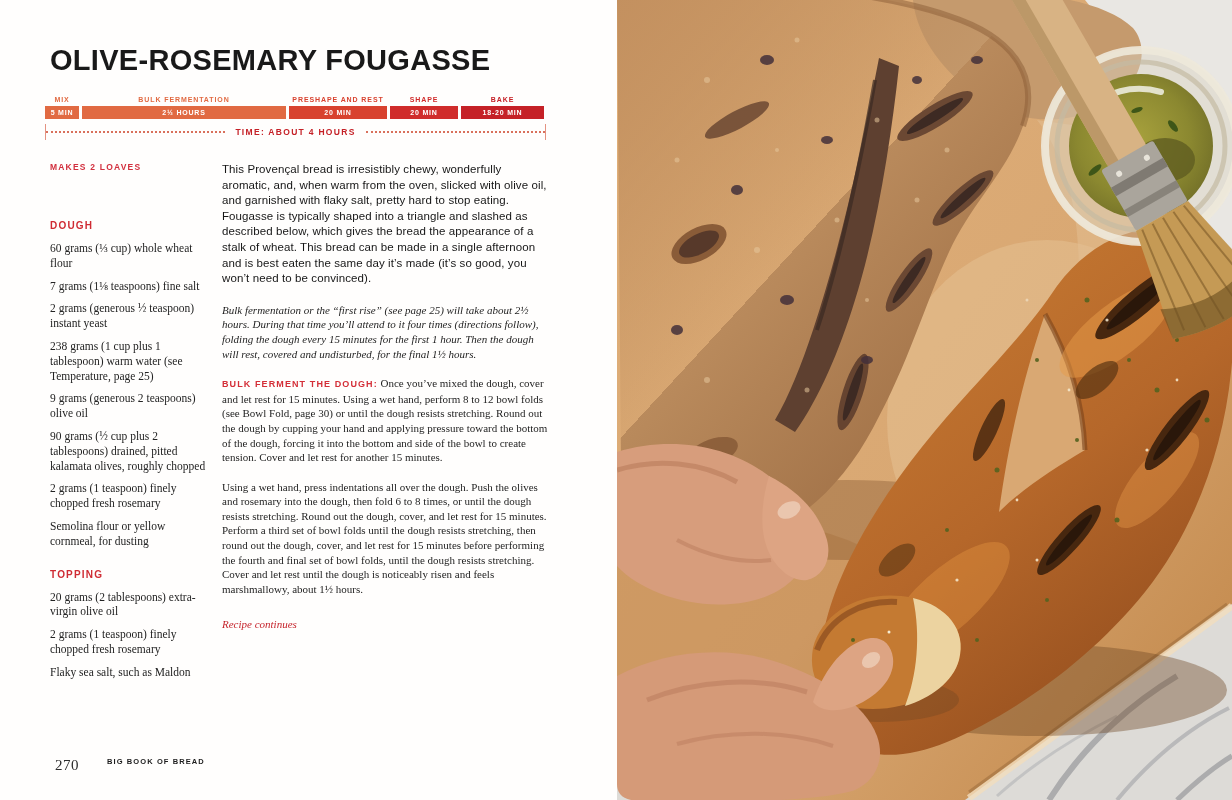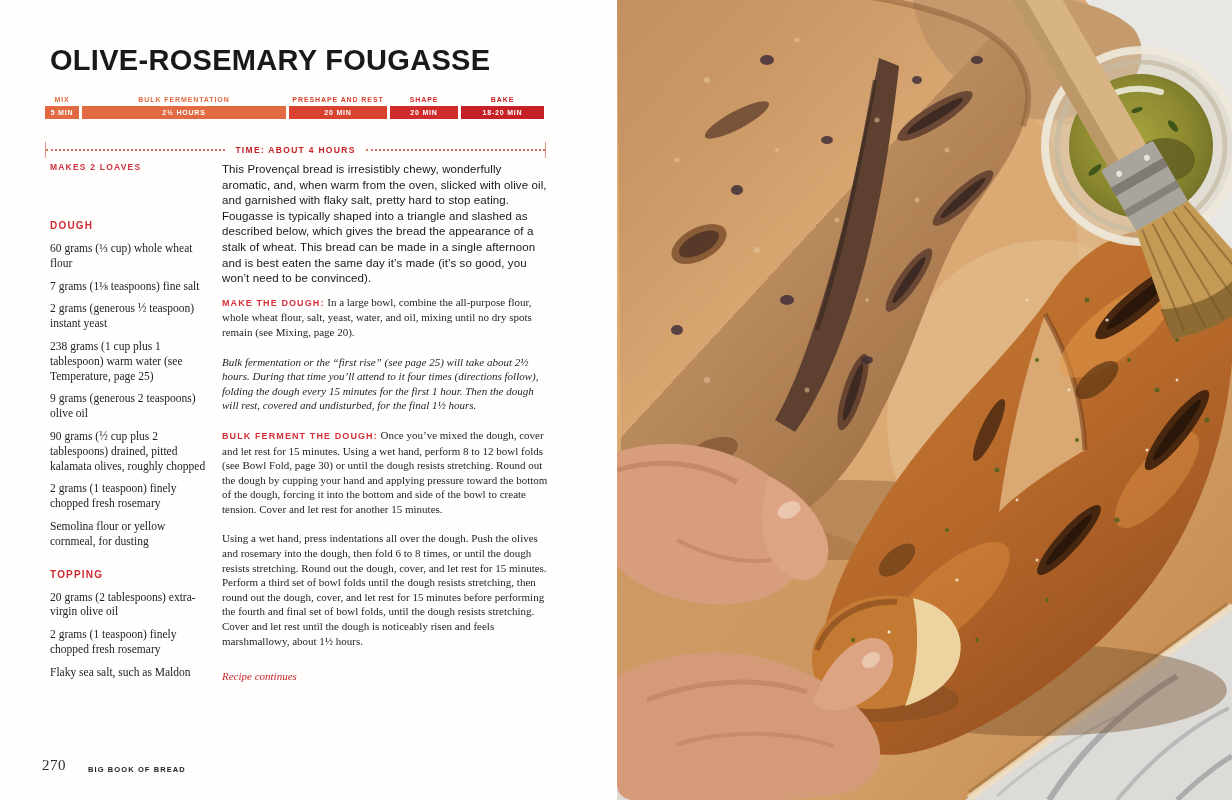--- a/index.html
+++ b/index.html
@@ -29,21 +29,21 @@
   .tl-seg {
     height:13px; display:flex; align-items:center; justify-content:center;
     font-family:"Liberation Sans", sans-serif; font-weight:700;
     font-size:7px; letter-spacing:.8px; color:#ffffff; white-space:nowrap;
   }
   .w1 { width:34px; } .w2 { width:204px; } .w3 { width:98px; } .w4 { width:68px; } .w5 { width:83px; }
   .c1 { color:#e16a42; } .c2 { color:#e16a42; } .c3 { color:#d8422f; } .c4 { color:#d02c2b; } .c5 { color:#c52127; }
   .b1 { background:#e16a42; } .b2 { background:#e16a42; } .b3 { background:#d8422f; } .b4 { background:#d02c2b; } .b5 { background:#c52127; }
 
   .tl-total {
-    margin-top:23px; height:16px;
+    margin-top:5px; height:16px;
     border-left:1px solid #e49382; border-right:1px solid #e49382;
     display:flex; align-items:center;
   }
   .tl-total .leader { flex:1; border-top:2px dotted #d9705c; height:0; }
   .tl-total .tl-total-text {
     font-family:"Liberation Sans", sans-serif; font-weight:700;
     font-size:8.5px; letter-spacing:1.3px; color:#c52127; padding:0 10px; white-space:nowrap;
   }
 
   
@@ -56,34 +56,34 @@
     font-family:"Liberation Sans", sans-serif; font-weight:700;
     font-size:10px; letter-spacing:1.2px; color:#cf2b33; margin-bottom:10px;
   }
   .ing-item { font-size:11.5px; line-height:14.8px; margin-bottom:8px; }
   .topping-block { margin-top:20px; }
 
   
   .main-col { position:absolute; left:222px; top:162px; width:326px; color:#1e1e1e; }
   .intro {
     font-family:"Liberation Sans", sans-serif; font-size:11.5px;
-    line-height:15.6px; color:#161616; margin-bottom:8px; letter-spacing:.1px;
+    line-height:15.6px; color:#161616; margin-bottom:16px; letter-spacing:.1px;
   }
   .step-para { font-size:11px; line-height:14.6px; margin-bottom:15px; }
   .step-para.italic { font-style:italic; }
   .step-lead {
     font-family:"Liberation Sans", sans-serif; font-weight:700;
     font-size:9px; letter-spacing:1.1px; color:#d42f38;
   }
   .recipe-continues {
     font-size:11px; font-style:italic; color:#c5232b; margin-top:22px;
   }
 
   
-  .footer { position:absolute; left:42px; top:757px; display:flex; align-items:flex-end; }
+  .footer { position:absolute; left:55px; top:757px; display:flex; align-items:flex-start;gap:6px; }
   .page-number { font-size:15px; color:#2c2c2c; letter-spacing:.5px; }
   .book-title {
     font-family:"Liberation Sans", sans-serif; font-weight:700;
     font-size:7.5px; letter-spacing:1.1px; color:#1c1c1c; margin-left:22px;
   }
 
   
   .page-right { position:absolute; left:617px; top:0; width:615px; height:800px; overflow:hidden; }
   .page-right svg { display:block; }
 </style>
@@ -135,21 +135,20 @@
         <div class="ing-header">TOPPING</div>
         <div class="ing-item">20 grams (2 tablespoons) extra-virgin olive oil</div>
         <div class="ing-item">2 grams (1 teaspoon) finely chopped fresh rosemary</div>
         <div class="ing-item">Flaky sea salt, such as Maldon</div>
       </div>
     </div>
 
     <div class="main-col">
       <p class="intro">This Provençal bread is irresistibly chewy, wonderfully aromatic, and, when warm from the oven, slicked with olive oil, and garnished with flaky salt, pretty hard to stop eating. Fougasse is typically shaped into a triangle and slashed as described below, which gives the bread the appearance of a stalk of wheat. This bread can be made in a single afternoon and is best eaten the same day it’s made (it’s so good, you won’t need to be convinced).</p>
 
-      <p class="step-para"><span class="step-lead">MAKE THE DOUGH:</span><span> In a large bowl, combine the all-purpose flour, whole wheat flour, salt, yeast, water, and oil, mixing until no dry spots remain (see Mixing, page 20).</span></p>
 
       <p class="step-para italic"><span>Bulk fermentation or the “first rise” (see page 25) will take about 2½ hours. During that time you’ll attend to it four times (directions follow), folding the dough every 15 minutes for the first 1 hour. Then the dough will rest, covered and undisturbed, for the final 1½ hours.</span></p>
 
       <p class="step-para"><span class="step-lead">BULK FERMENT THE DOUGH:</span><span> Once you’ve mixed the dough, cover and let rest for 15 minutes. Using a wet hand, perform 8 to 12 bowl folds (see Bowl Fold, page 30) or until the dough resists stretching. Round out the dough by cupping your hand and applying pressure toward the bottom of the dough, forcing it into the bottom and side of the bowl to create tension. Cover and let rest for another 15 minutes.</span></p>
 
       <p class="step-para"><span>Using a wet hand, press indentations all over the dough. Push the olives and rosemary into the dough, then fold 6 to 8 times, or until the dough resists stretching. Round out the dough, cover, and let rest for 15 minutes. Perform a third set of bowl folds until the dough resists stretching, then round out the dough, cover, and let rest for 15 minutes before performing the fourth and final set of bowl folds, until the dough resists stretching. Cover and let rest until the dough is noticeably risen and feels marshmallowy, about 1½ hours.</span></p>
 
       <p class="recipe-continues">Recipe continues</p>
     </div>
 

